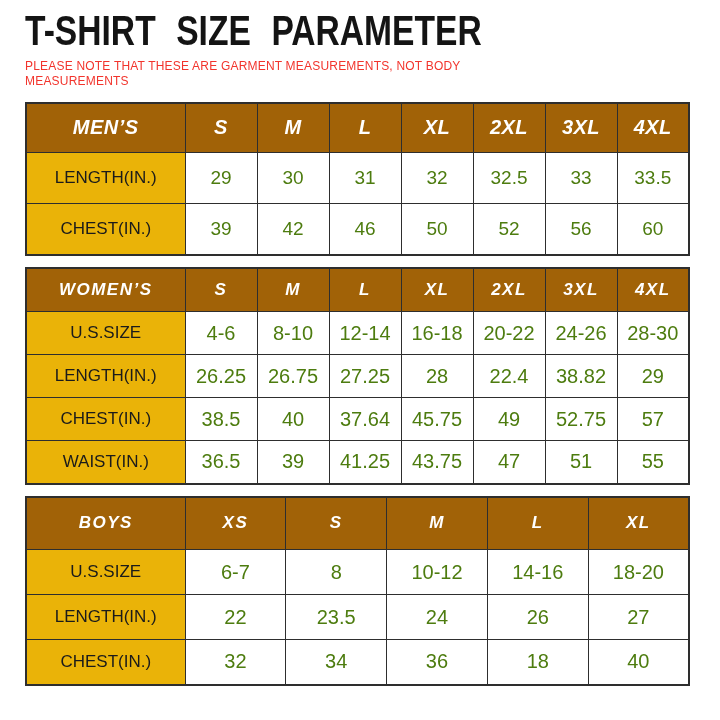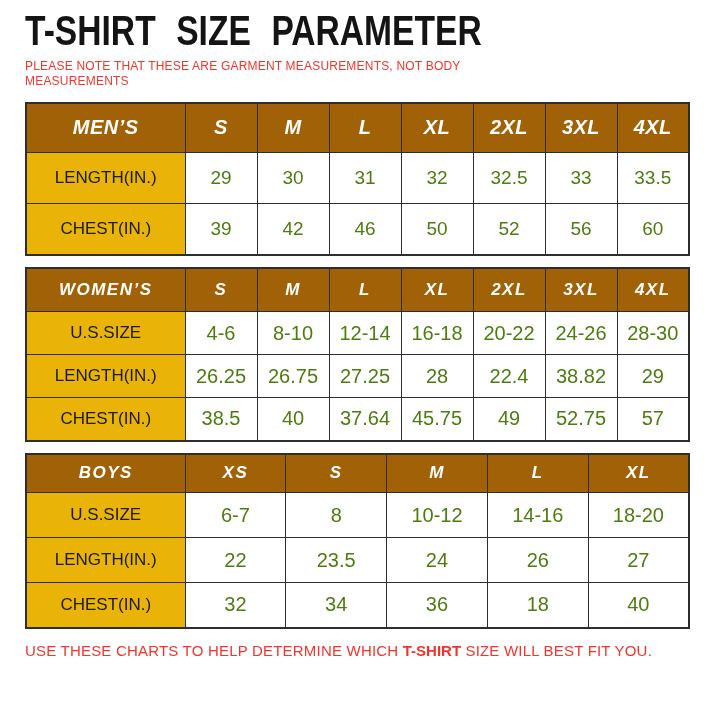--- a/index.html
+++ b/index.html
@@ -58,21 +58,21 @@
     font-weight: 700;
     font-style: italic;
   }
   
   .t-mens thead th { height: 50px; font-size: 20px; letter-spacing: 0.5px; }
   .t-mens tbody td, .t-mens tbody th { height: 51px; font-size: 19px; }
   
   .t-womens thead th { height: 44px; font-size: 17px; letter-spacing: 1.5px; }
   .t-womens tbody td, .t-womens tbody th { height: 43px; font-size: 20px; }
   
-  .t-boys thead th { height: 39px; font-size: 17px; letter-spacing: 1.5px; }
+  .t-boys thead th { height: 53px; font-size: 17px; letter-spacing: 1.5px; }
   .t-boys tbody td, .t-boys tbody th { height: 45px; font-size: 20px; }
 
   tbody th.rowlabel { background: #eab308; color: #1b1b1b; font-weight: 400; font-size: 17px; }
   tbody td { font-weight: 400; color: #4d7c0f; }
 
   
   .footer {
     margin-top: 13px;
     color: #f2342c;
     font-size: 15px;
@@ -174,20 +174,30 @@
       <tr>
         <th class="rowlabel">CHEST(IN.)</th>
         <td>38.5</td>
         <td>40</td>
         <td>37.64</td>
         <td>45.75</td>
         <td>49</td>
         <td>52.75</td>
         <td>57</td>
       </tr>
+      <tr>
+        <th class="rowlabel">WAIST(IN.)</th>
+        <td>36.5</td>
+        <td>39</td>
+        <td>41.25</td>
+        <td>43.75</td>
+        <td>47</td>
+        <td>51</td>
+        <td>55</td>
+      </tr>
     </tbody>
   </table>
 
   
   <table class="t-boys">
     <colgroup>
       <col style="width:159px">
       <col span="5">
     </colgroup>
     <thead>
@@ -221,15 +231,14 @@
         <th class="rowlabel">CHEST(IN.)</th>
         <td>32</td>
         <td>34</td>
         <td>36</td>
         <td>18</td>
         <td>40</td>
       </tr>
     </tbody>
   </table>
 
-  <p class="footer"><span>USE THESE CHARTS TO HELP DETERMINE WHICH </span><span class="hl">T-SHIRT</span><span> SIZE WILL BEST FIT YOU.</span></p>
 
 </div>
 
 </body></html>

